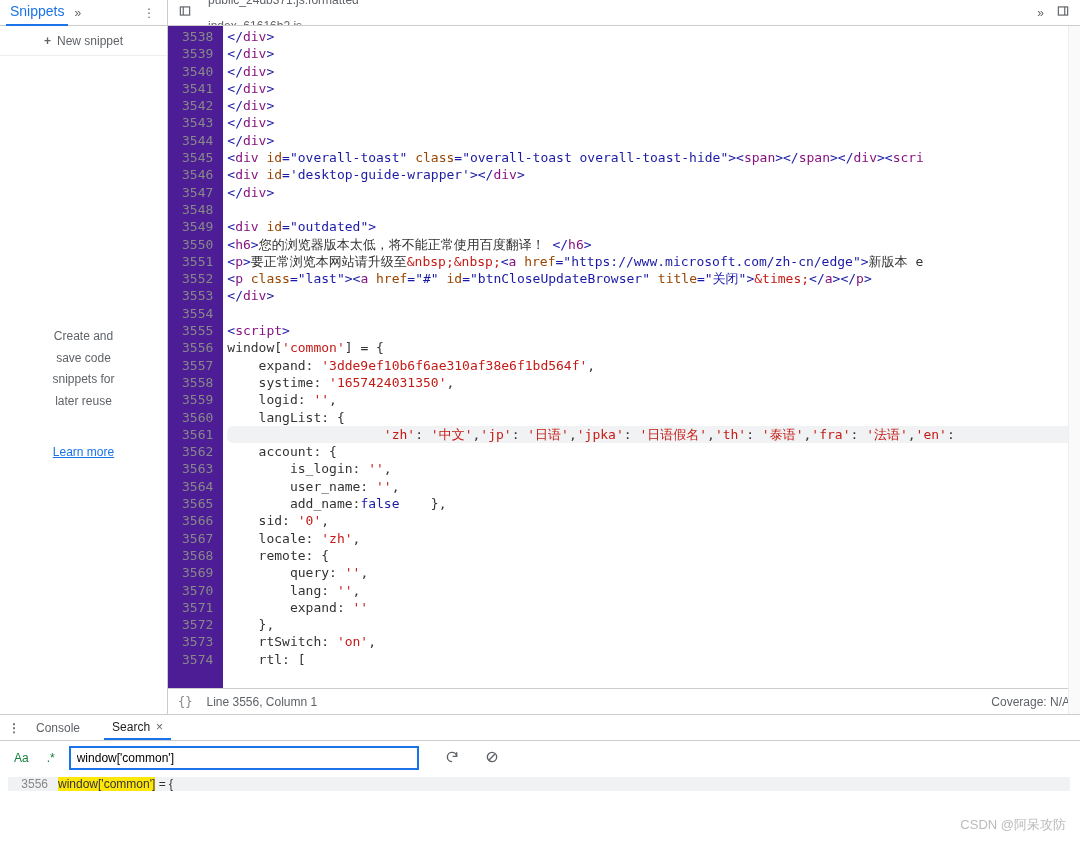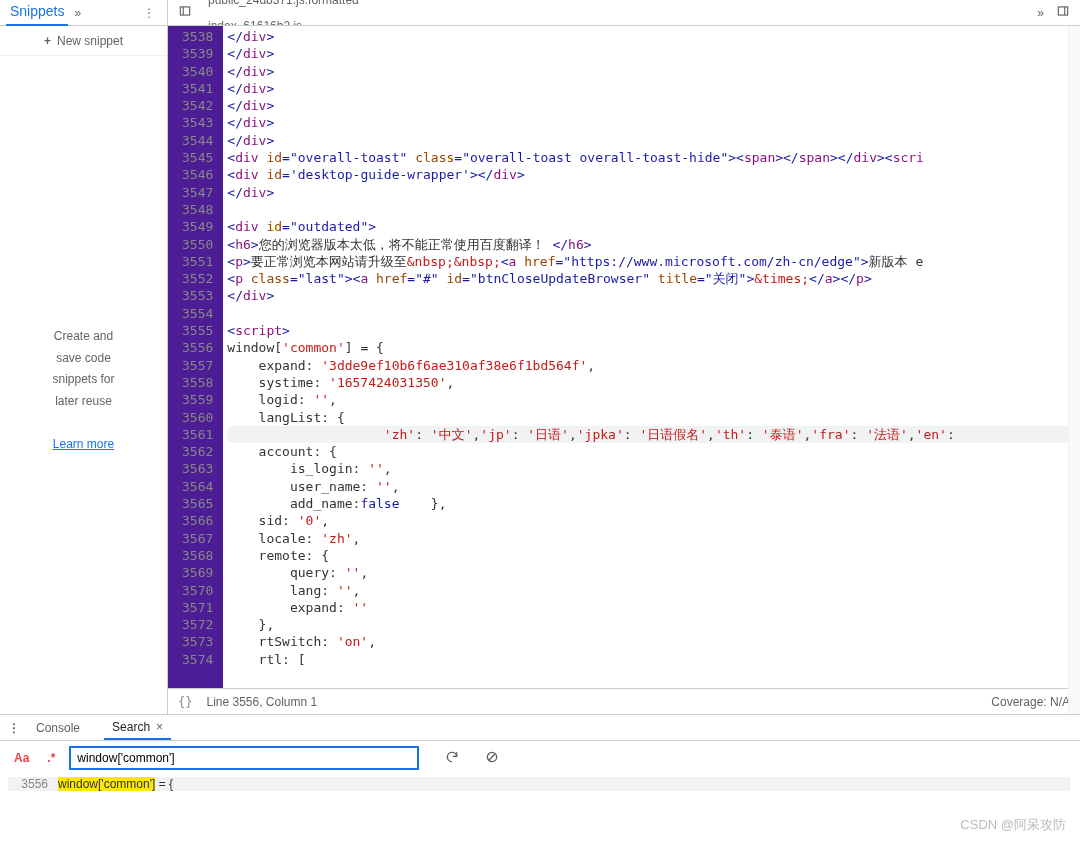--- a/index.html
+++ b/index.html
@@ -10,41 +10,41 @@
 .chev, .more, .leftnav, .rightnav { color: #5f6368; padding: 0 6px; cursor: pointer; }
 .tabs-bar { flex: 1; display: flex; align-items: center; padding: 0 4px; overflow: hidden; }
 .file-tab { display: flex; align-items: center; padding: 0 10px; height: 26px; color: #5f6368; font-size: 12px; white-space: nowrap; cursor: pointer; }
 .close-x { margin-left: 6px; color: #5f6368; }
 .tabs-bar .spacer { flex: 1; }
 .main-row { display: flex; height: 688px; }
 .left-col { width: 168px; border-right: 1px solid #ccc; display: flex; flex-direction: column; }
 .new-snippet { display: flex; align-items: center; justify-content: center; height: 30px; border-bottom: 1px solid #eee; color: #5f6368; cursor: pointer; }
 .new-snippet .plus { margin-right: 6px; font-weight: bold; }
 .placeholder { text-align: center; color: #5f6368; line-height: 1.8; padding: 0 16px; margin-top: 270px; }
-.placeholder a { color: #1a73e8; text-decoration: underline; display: inline-block; margin-top: 22px; }
+.placeholder a { color: #1a73e8; text-decoration: underline; display: inline-block; margin-top: 30px; }
 .code-area { flex: 1; display: flex; flex-direction: column; overflow: hidden; }
 .code-scroll { flex: 1; display: flex; overflow: hidden; font-family: Menlo, Consolas, monospace; font-size: 13px; line-height: 17.3px; }
 .gutter { background: #4c1d95; color: #888; text-align: right; padding: 2px 10px 0 14px; white-space: pre; user-select: none; }
 .code { flex: 1; padding: 2px 0 0 4px; white-space: pre; overflow: hidden; }
 .hl-line { background: #f1f2f3; display: inline-block; width: 100%; border-radius: 6px; }
 .t-punc { color: #1a1aa6; }
 .t-tag { color: #881280; }
 .t-attr { color: #994500; }
 .t-str { color: #1a1aa6; }
 .t-js-str { color: #c41a16; }
 .t-text { color: #333; }
 .status-bar { display: flex; align-items: center; height: 26px; border-top: 1px solid #ccc; padding: 0 10px; color: #5f6368; font-size: 12px; }
 .status-bar .braces { font-family: monospace; margin-right: 14px; color: #888; }
 .status-bar .cov { margin-left: auto; }
 .drawer-header { display: flex; align-items: center; height: 27px; border-top: 1px solid #ccc; border-bottom: 1px solid #ccc; padding: 0 6px; }
 .drawer-header .dots { color: #5f6368; padding: 0 8px 0 2px; cursor: pointer; font-weight: bold; }
 .drawer-tab { padding: 4px 8px; color: #5f6368; cursor: pointer; display: flex; align-items: center; }
 .drawer-tab.active { color: #202124; border-bottom: 2px solid #1a73e8; margin-left: 16px; }
 .search-row { display: flex; align-items: center; height: 34px; padding: 0 10px; gap: 10px; }
-.search-row .aa, .search-row .regex { color: #ef4444; padding: 0 4px; cursor: pointer; font-weight: bold; }
+.search-row .aa, .search-row .regex { color: #15803d; padding: 0 4px; cursor: pointer; font-weight: normal; }
 .search-input { border: 2px solid #1a73e8; height: 24px; width: 350px; padding: 0 6px; font-size: 12px; outline: none; }
 .refresh, .clear { color: #5f6368; cursor: pointer; font-size: 15px; margin-left: 16px; }
 .results { padding: 0 10px 6px 8px; font-size: 12px; }
 .result-file { color: #5f6368; margin: 4px 0 2px; }
 .result-file .tri { font-size: 10px; margin-right: 2px; }
 .result-file b { color: #202124; font-weight: normal; }
 .result-line { display: flex; align-items: center; background: #f1f2f3; margin-top: 2px; }
 .result-line .ln { width: 50px; text-align: right; color: #888; padding-right: 10px; }
 .result-line .match { background: #ffe60a; }
 .watermark { position: absolute; right: 14px; bottom: 14px; color: #bbb; font-size: 13px; }

